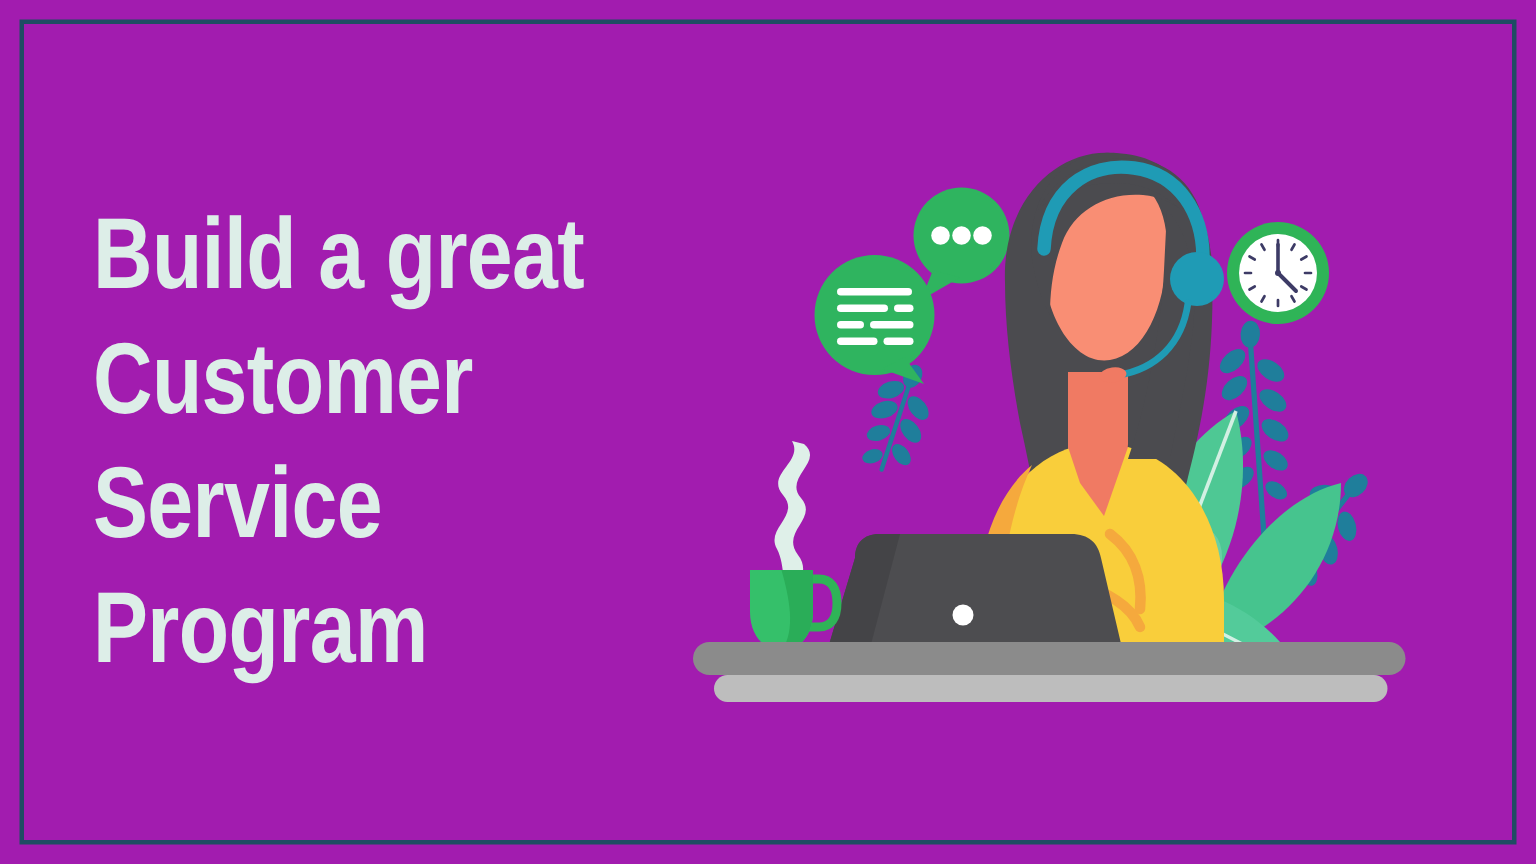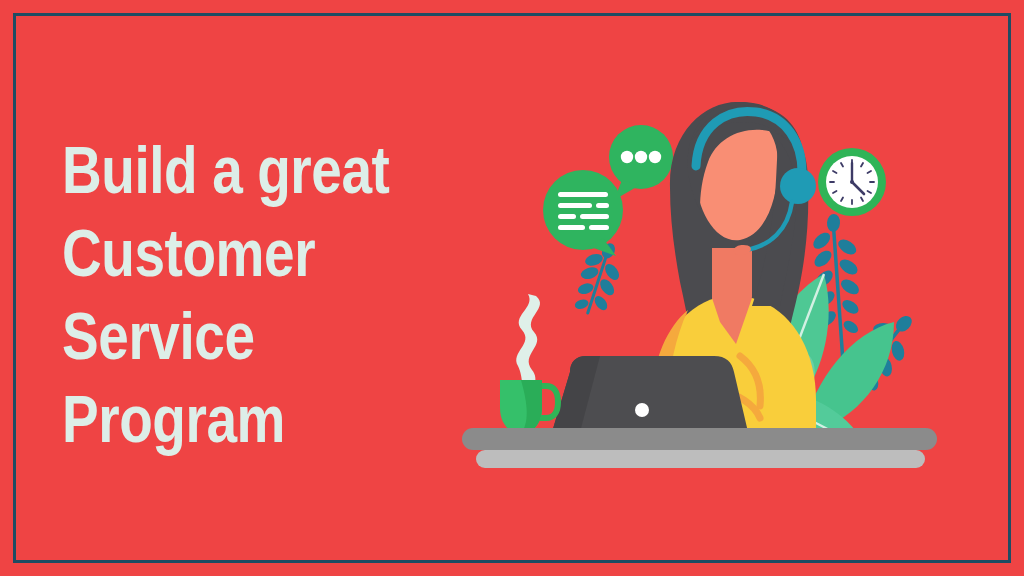--- a/index.html
+++ b/index.html
@@ -3,21 +3,21 @@
 <meta charset="utf-8">
 <style>
   html,body{margin:0;padding:0;}
   body{
     width:1024px;height:576px;overflow:hidden;
     font-family:"Liberation Sans", sans-serif;
     background:#2a6583;
   }
   #poster{
     position:relative;width:1024px;height:576px;
-    background:#ef4444;overflow:hidden;
+    background:#a21caf;overflow:hidden;
   }
   #frame{
     position:absolute;left:13px;top:13px;
     width:calc(1024px - 26px - 6px);height:calc(576px - 26px - 6px);
     border:3px solid #1f4c63;
     pointer-events:none;
   }
   #headline{
     position:absolute;left:62px;top:128px;
     width:470px;

